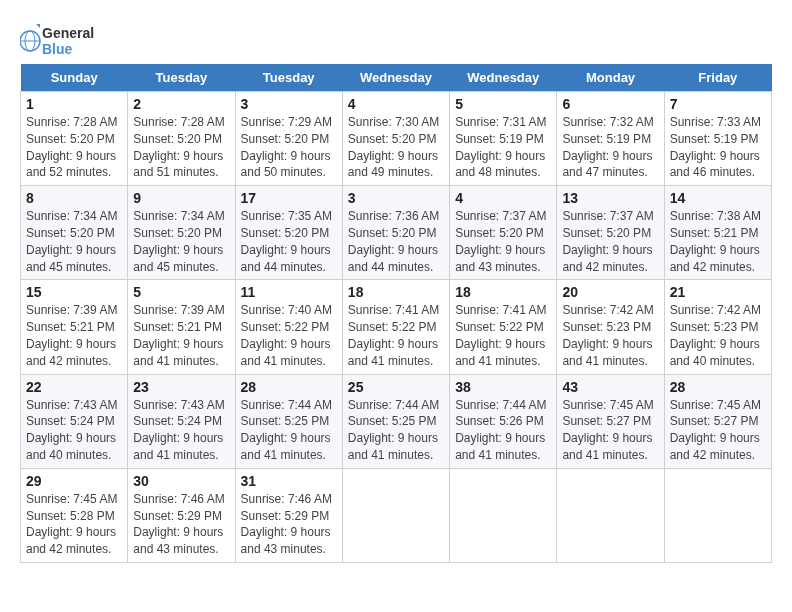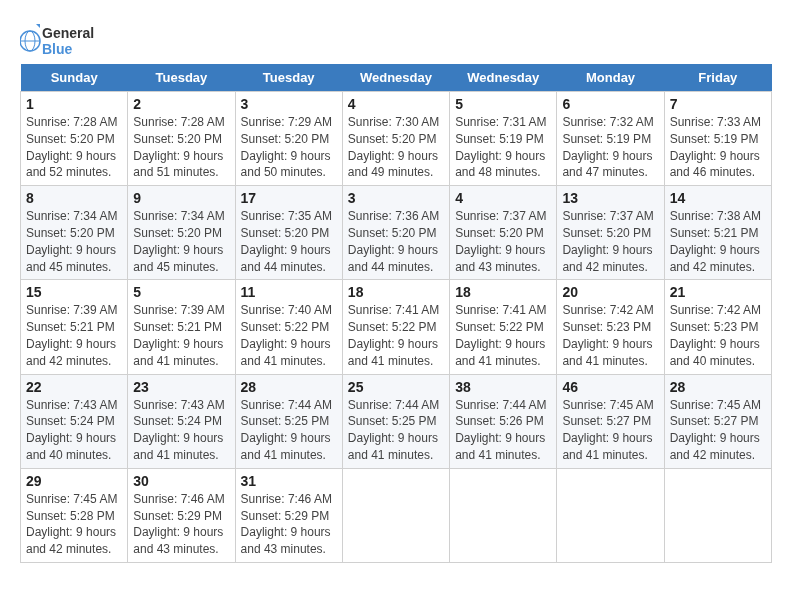--- a/index.html
+++ b/index.html
@@ -138,21 +138,21 @@
         <td><span class="day-number">18</span><span class="day-info">Sunrise: 7:41 AM<br>Sunset: 5:22 PM<br>Daylight: 9 hours<br>and 41 minutes.</span></td>
         <td><span class="day-number">20</span><span class="day-info">Sunrise: 7:42 AM<br>Sunset: 5:23 PM<br>Daylight: 9 hours<br>and 41 minutes.</span></td>
         <td><span class="day-number">21</span><span class="day-info">Sunrise: 7:42 AM<br>Sunset: 5:23 PM<br>Daylight: 9 hours<br>and 40 minutes.</span></td>
       </tr>
       <tr>
         <td><span class="day-number">22</span><span class="day-info">Sunrise: 7:43 AM<br>Sunset: 5:24 PM<br>Daylight: 9 hours<br>and 40 minutes.</span></td>
         <td><span class="day-number">23</span><span class="day-info">Sunrise: 7:43 AM<br>Sunset: 5:24 PM<br>Daylight: 9 hours<br>and 41 minutes.</span></td>
         <td><span class="day-number">28</span><span class="day-info">Sunrise: 7:44 AM<br>Sunset: 5:25 PM<br>Daylight: 9 hours<br>and 41 minutes.</span></td>
         <td><span class="day-number">25</span><span class="day-info">Sunrise: 7:44 AM<br>Sunset: 5:25 PM<br>Daylight: 9 hours<br>and 41 minutes.</span></td>
         <td><span class="day-number">38</span><span class="day-info">Sunrise: 7:44 AM<br>Sunset: 5:26 PM<br>Daylight: 9 hours<br>and 41 minutes.</span></td>
-        <td><span class="day-number">46</span><span class="day-info">Sunrise: 7:45 AM<br>Sunset: 5:27 PM<br>Daylight: 9 hours<br>and 41 minutes.</span></td>
+        <td><span class="day-number">43</span><span class="day-info">Sunrise: 7:45 AM<br>Sunset: 5:27 PM<br>Daylight: 9 hours<br>and 41 minutes.</span></td>
         <td><span class="day-number">28</span><span class="day-info">Sunrise: 7:45 AM<br>Sunset: 5:27 PM<br>Daylight: 9 hours<br>and 42 minutes.</span></td>
       </tr>
       <tr>
         <td><span class="day-number">29</span><span class="day-info">Sunrise: 7:45 AM<br>Sunset: 5:28 PM<br>Daylight: 9 hours<br>and 42 minutes.</span></td>
         <td><span class="day-number">30</span><span class="day-info">Sunrise: 7:46 AM<br>Sunset: 5:29 PM<br>Daylight: 9 hours<br>and 43 minutes.</span></td>
         <td><span class="day-number">31</span><span class="day-info">Sunrise: 7:46 AM<br>Sunset: 5:29 PM<br>Daylight: 9 hours<br>and 43 minutes.</span></td>
         <td class="empty"></td>
         <td class="empty"></td>
         <td class="empty"></td>
         <td class="empty"></td>

